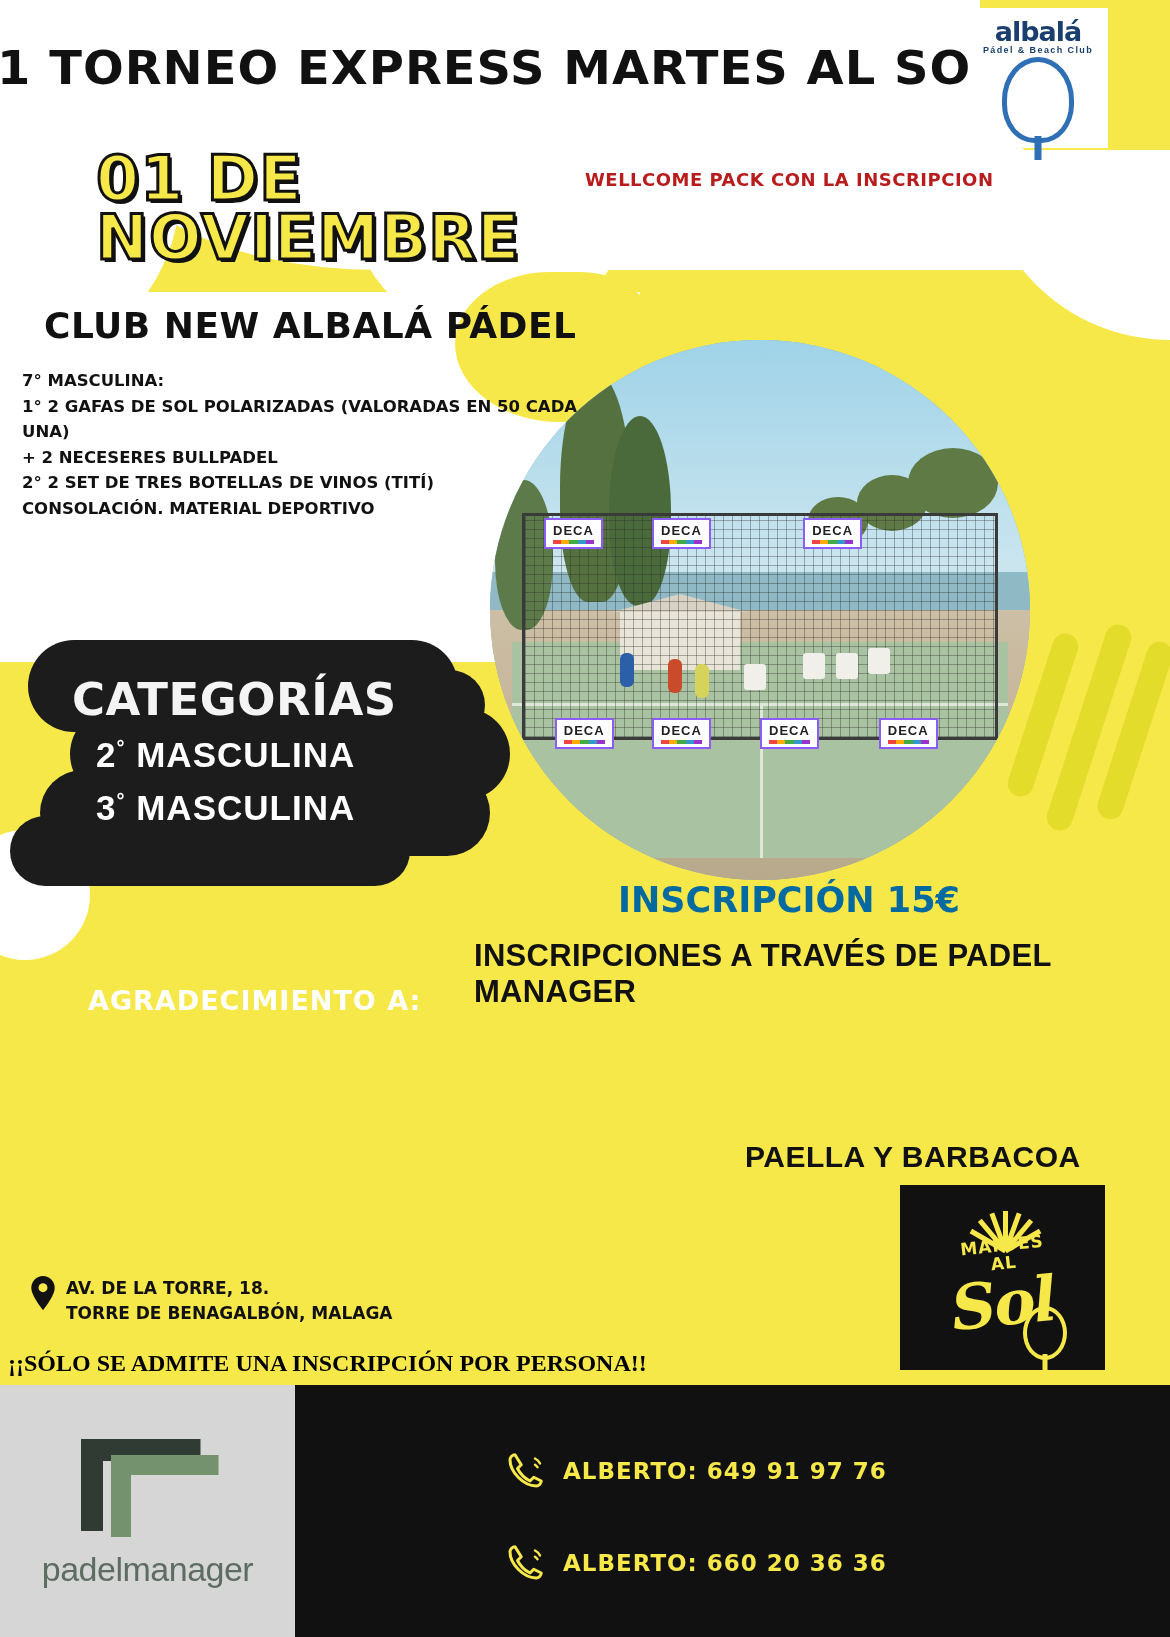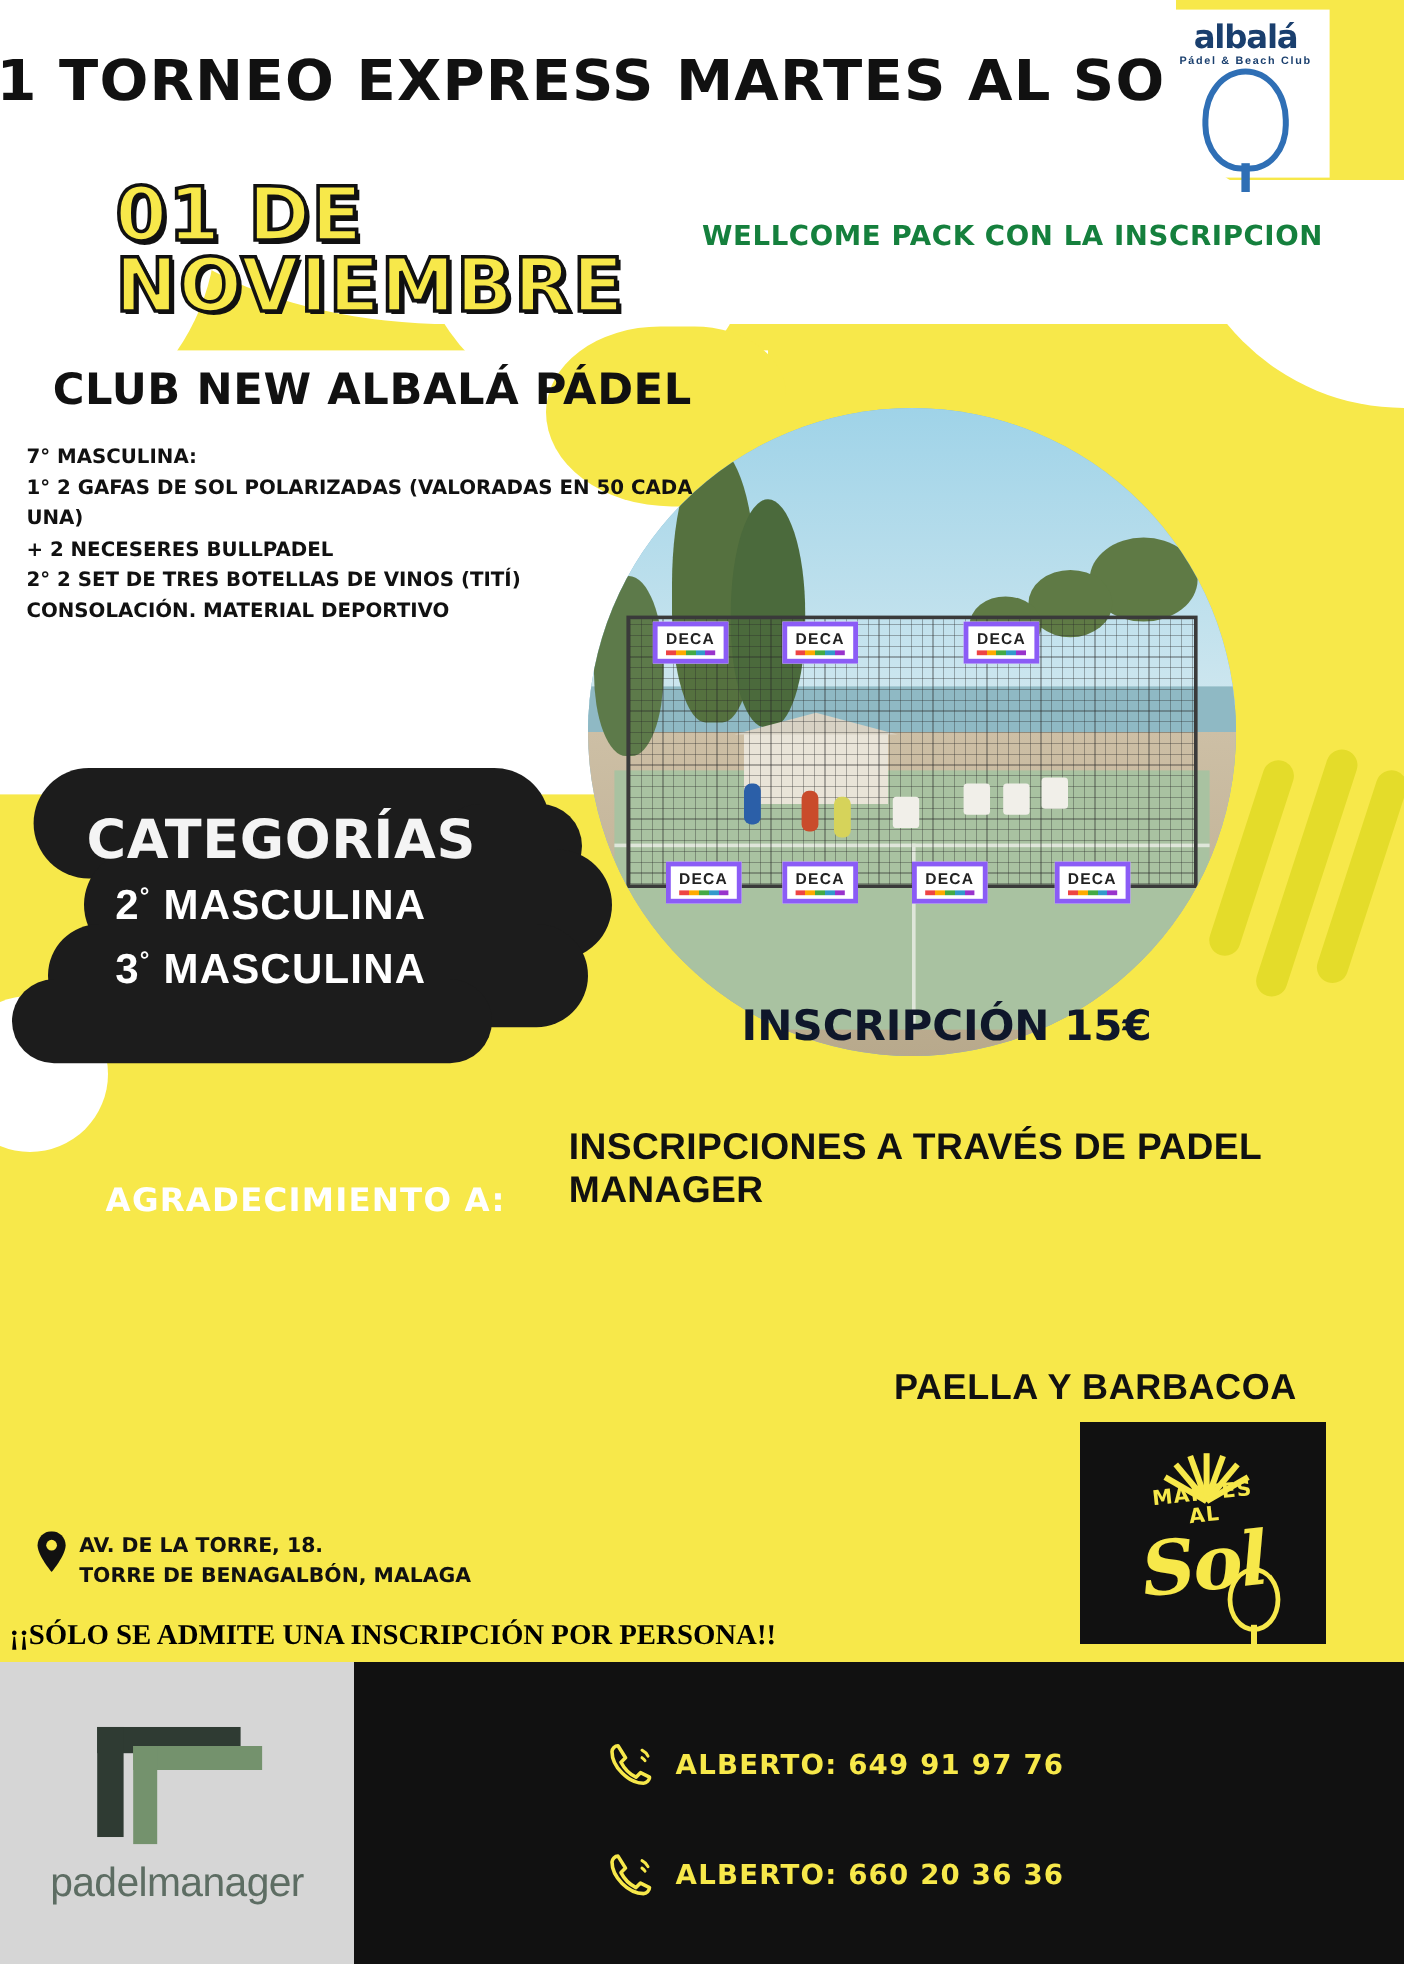--- a/index.html
+++ b/index.html
@@ -117,23 +117,23 @@
     border-radius: 50% 50% 45% 45%;
     position: relative;
   }
   .logo-albala .racket::after {
     content: ""; position: absolute; left: 50%; bottom: -22px;
     transform: translateX(-50%);
     width: 7px; height: 24px; background: #2f6fb5;
   }
 
   .wellcome {
-    position: absolute; left: 585px; top: 184px;
-    font-family: "DejaVu Sans", sans-serif;
-    font-weight: 700; font-size: 23px; color: #15803d;
+    position: absolute; left: 585px; top: 169px;
+    font-family: "DejaVu Sans", sans-serif;
+    font-weight: 700; font-size: 18px; color: #b91c1c;
     letter-spacing: 0.5px;
   }
 
   
   .date-block {
     position: absolute; left: 96px; top: 150px;
     font-family: "DejaVu Sans", sans-serif;
     font-weight: 700;
     font-size: 62px;
     line-height: 0.95;
@@ -219,38 +219,38 @@
   .fence {
     position:absolute; left:6%; top:32%; width:88%; height:42%;
     border:3px solid #3a3a3a;
     background: repeating-linear-gradient(90deg, rgba(40,40,40,.35) 0 1px, transparent 1px 9px),
                 repeating-linear-gradient(0deg, rgba(40,40,40,.35) 0 1px, transparent 1px 9px);
   }
   .deca {
     position:absolute; background:#fff; color:#222;
     font-family:"Liberation Sans", sans-serif; font-weight:700;
     font-size:13px; letter-spacing:1px; padding:3px 7px; text-align:center;
-    border:4px solid #8b5cf6;
+    border:2px solid #8b5cf6;
   }
   .deca .dots { display:block; height:4px; margin-top:2px;
     background: linear-gradient(90deg,#e44 0 20%,#fa0 20% 40%,#4a4 40% 60%,#39c 60% 80%,#93c 80% 100%);}
   .d1{ left:10%; top:33%; } .d2{ left:30%; top:33%; } .d3{ left:58%; top:33%; }
   .d4{ left:12%; top:70%; } .d5{ left:30%; top:70%; } .d6{ left:50%; top:70%; } .d7{ left:72%; top:70%; }
   .pavilion{ position:absolute; left:24%; top:50%; width:120px; height:60px; background:#e9e4d8;}
   .pavilion::before{ content:""; position:absolute; left:-8px; top:-16px;
       border-left:68px solid transparent; border-right:68px solid transparent;
       border-bottom:18px solid #d8d2c4;}
   .chair{ position:absolute; width:22px; height:26px; background:#f1efe9; border-radius:3px;}
   .person{ position:absolute; width:14px; height:34px; border-radius:6px;}
 
   
   .insc-price {
-    position: absolute; left: 618px; top: 836px;
-    font-family: "DejaVu Sans", sans-serif;
-    font-weight: 700; font-size: 35px; color: #0f172a;
+    position: absolute; left: 618px; top: 880px;
+    font-family: "DejaVu Sans", sans-serif;
+    font-weight: 700; font-size: 35px; color: #0369a1;
   }
   .insc-sub {
     position: absolute; left: 474px; top: 938px;
     font-family: "Liberation Sans", sans-serif;
     font-weight: 700; font-size: 31px; color: #111;
     letter-spacing: 0.3px;
   }
 
   
   .thanks-title {

